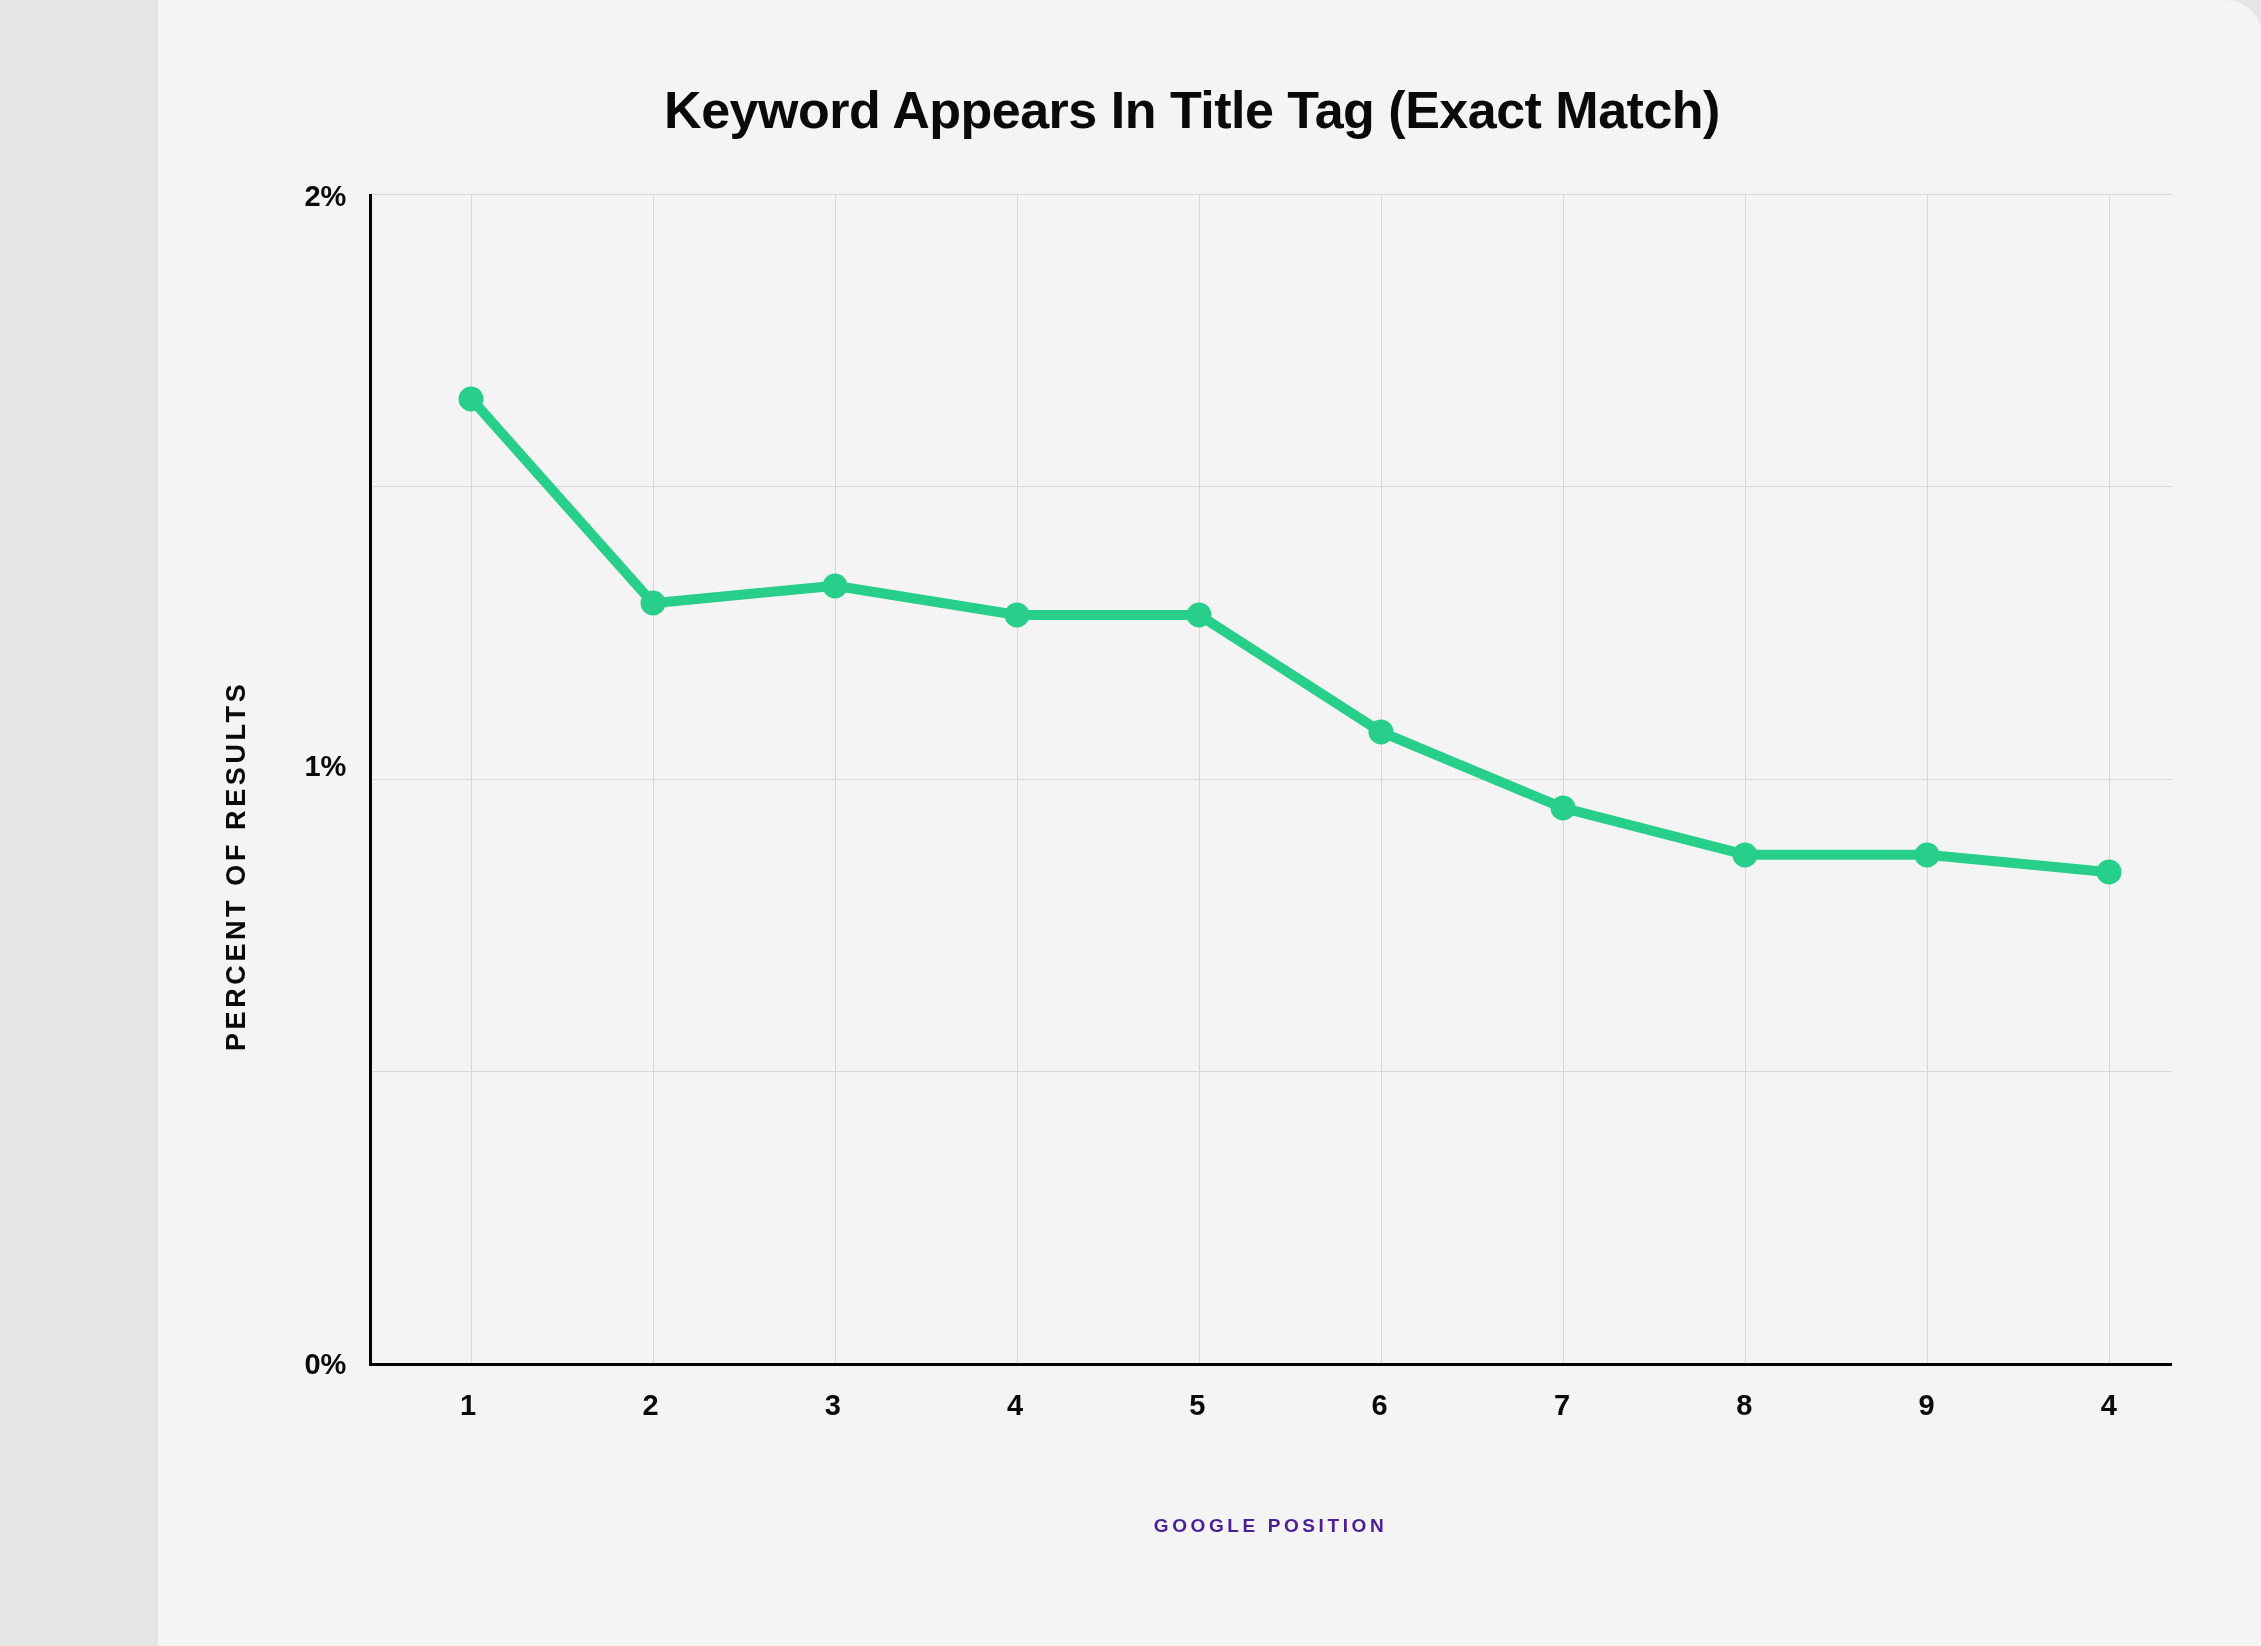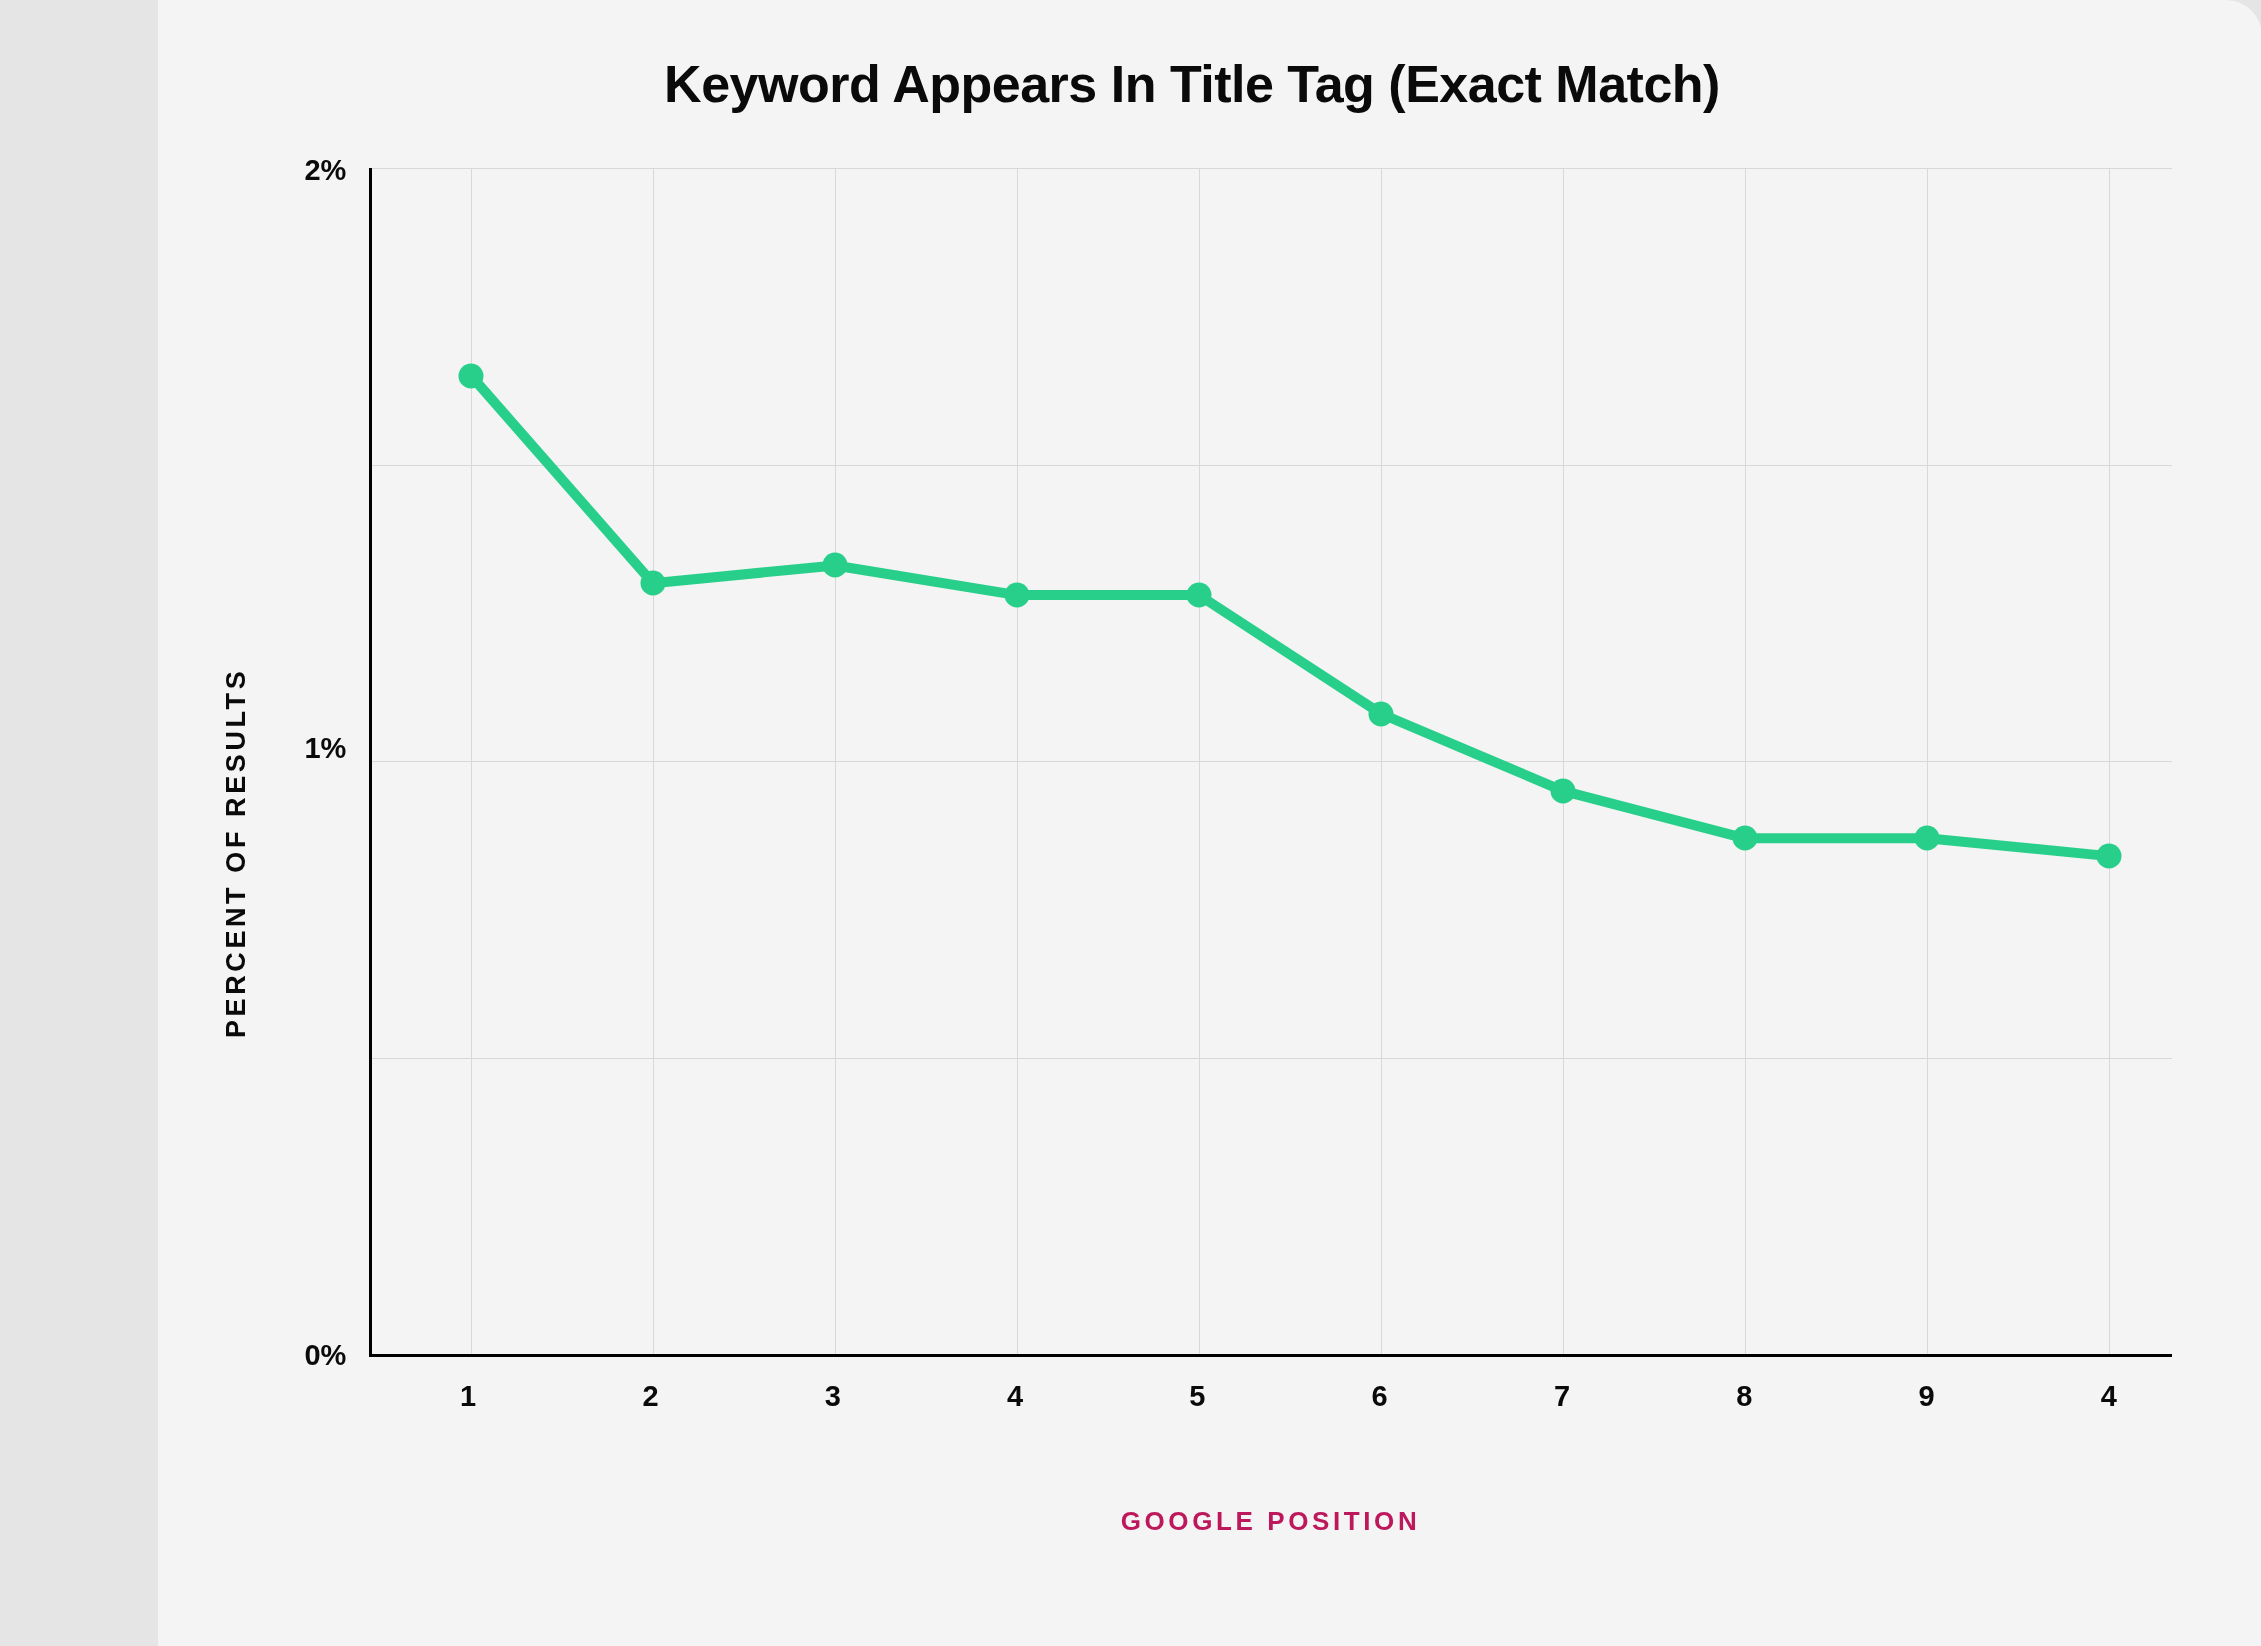--- a/index.html
+++ b/index.html
@@ -12,21 +12,21 @@
   .left-gutter {
     width: 158px;
     background: #e5e5e5;
     flex-shrink: 0;
   }
   .card {
     flex: 1;
     background: #f4f4f4;
     border-top-right-radius: 36px;
     position: relative;
-    padding: 54px 90px 109px 54px;
+    padding: 80px 90px 109px 54px;
     display: flex;
     flex-direction: column;
   }
   .title {
     font-size: 52px;
     font-weight: 800;
     color: #0a0a0a;
     text-align: center;
     letter-spacing: -0.5px;
     margin-bottom: 54px;
@@ -111,24 +111,24 @@
     height: 45px;
   }
   .x-tick {
     position: absolute;
     font-size: 29px;
     font-weight: 700;
     color: #0a0a0a;
     transform: translateX(-50%);
   }
   .x-axis-label {
-    font-size: 26px;
+    font-size: 19px;
     font-weight: 700;
     letter-spacing: 3.6px;
-    color: #be185d;
+    color: #4c1d95;
     text-align: center;
     margin-top: 81px;
     margin-left: 90px;
   }
 </style>
 </head>
 <body>
 
 <div class="left-gutter"></div>
 

